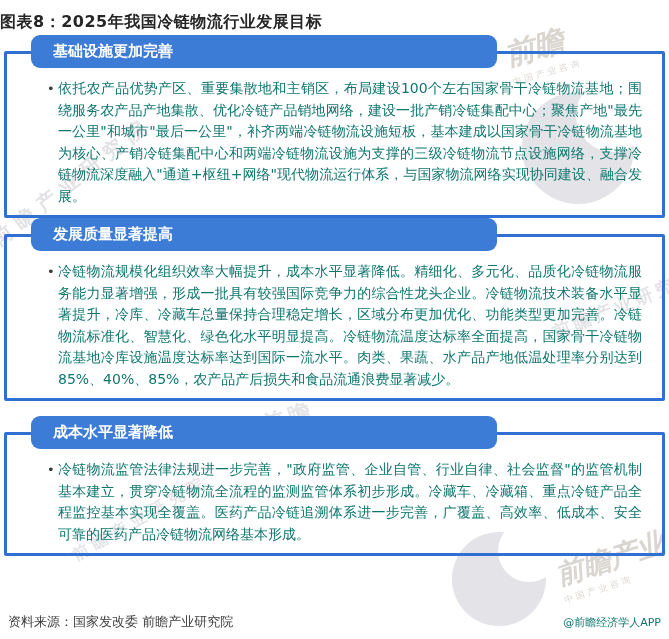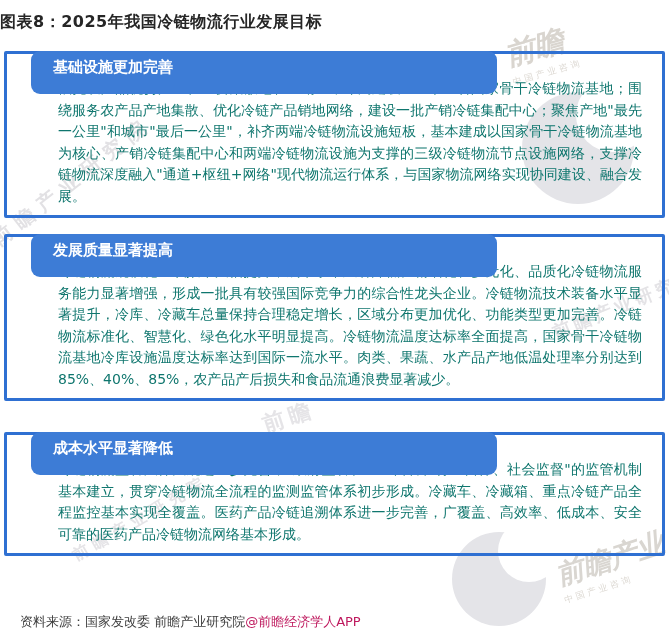--- a/index.html
+++ b/index.html
@@ -37,22 +37,22 @@
     font-size:16px; font-weight:bold; color:#262626;
     letter-spacing:0.5px;
   }
 
   .section { position:relative; margin:0 4px; padding-top:16px; }
   .sec-1 { margin-top:2px; }
   .sec-2 { }
   .sec-3 { margin-top:15px; }
 
   .pill {
-    position:absolute; top:16px; left:27px; z-index:2;
-    width:466px; height:43px;
+    position:absolute; top:0; left:27px; z-index:2;
+    width:466px; height:33px;
     background:#3d7cd6;
     border-radius:9px;
     color:#ffffff; font-size:15px; font-weight:bold;
     line-height:33px; padding-left:22px;
   }
   .box {
     border:3px solid #2f70d2;
     border-radius:2px;
     background:transparent;
     padding:24px 20px 8px 40px;
@@ -63,25 +63,25 @@
     flex:none; width:11px;
     font-size:13px; line-height:21.5px; color:#3c3c3c;
   }
   .body-text {
     font-size:14px; line-height:21.5px; color:#0f766e;
     text-align:justify;
   }
 
   .footer {
     position:absolute; left:0; right:0; bottom:8px; z-index:1;
-    display:flex; align-items:center;
-    padding:0 20px;
+    display:flex; justify-content:space-between; align-items:center;
+    padding:0 8px;
   }
   .footer-source { font-size:13px; color:#3d3d3d; }
-  .footer-credit { font-size:13px; color:#be185d; }
+  .footer-credit { font-size:11px; color:#0f766e; }
 </style>
 </head>
 <body>
 
 <div class="page">
 
   <div class="wm-layer">
     <div class="wm-text wm-brand-tr">
       <span>前瞻</span>
       <span class="wm-sub">中国产业咨询</span>

